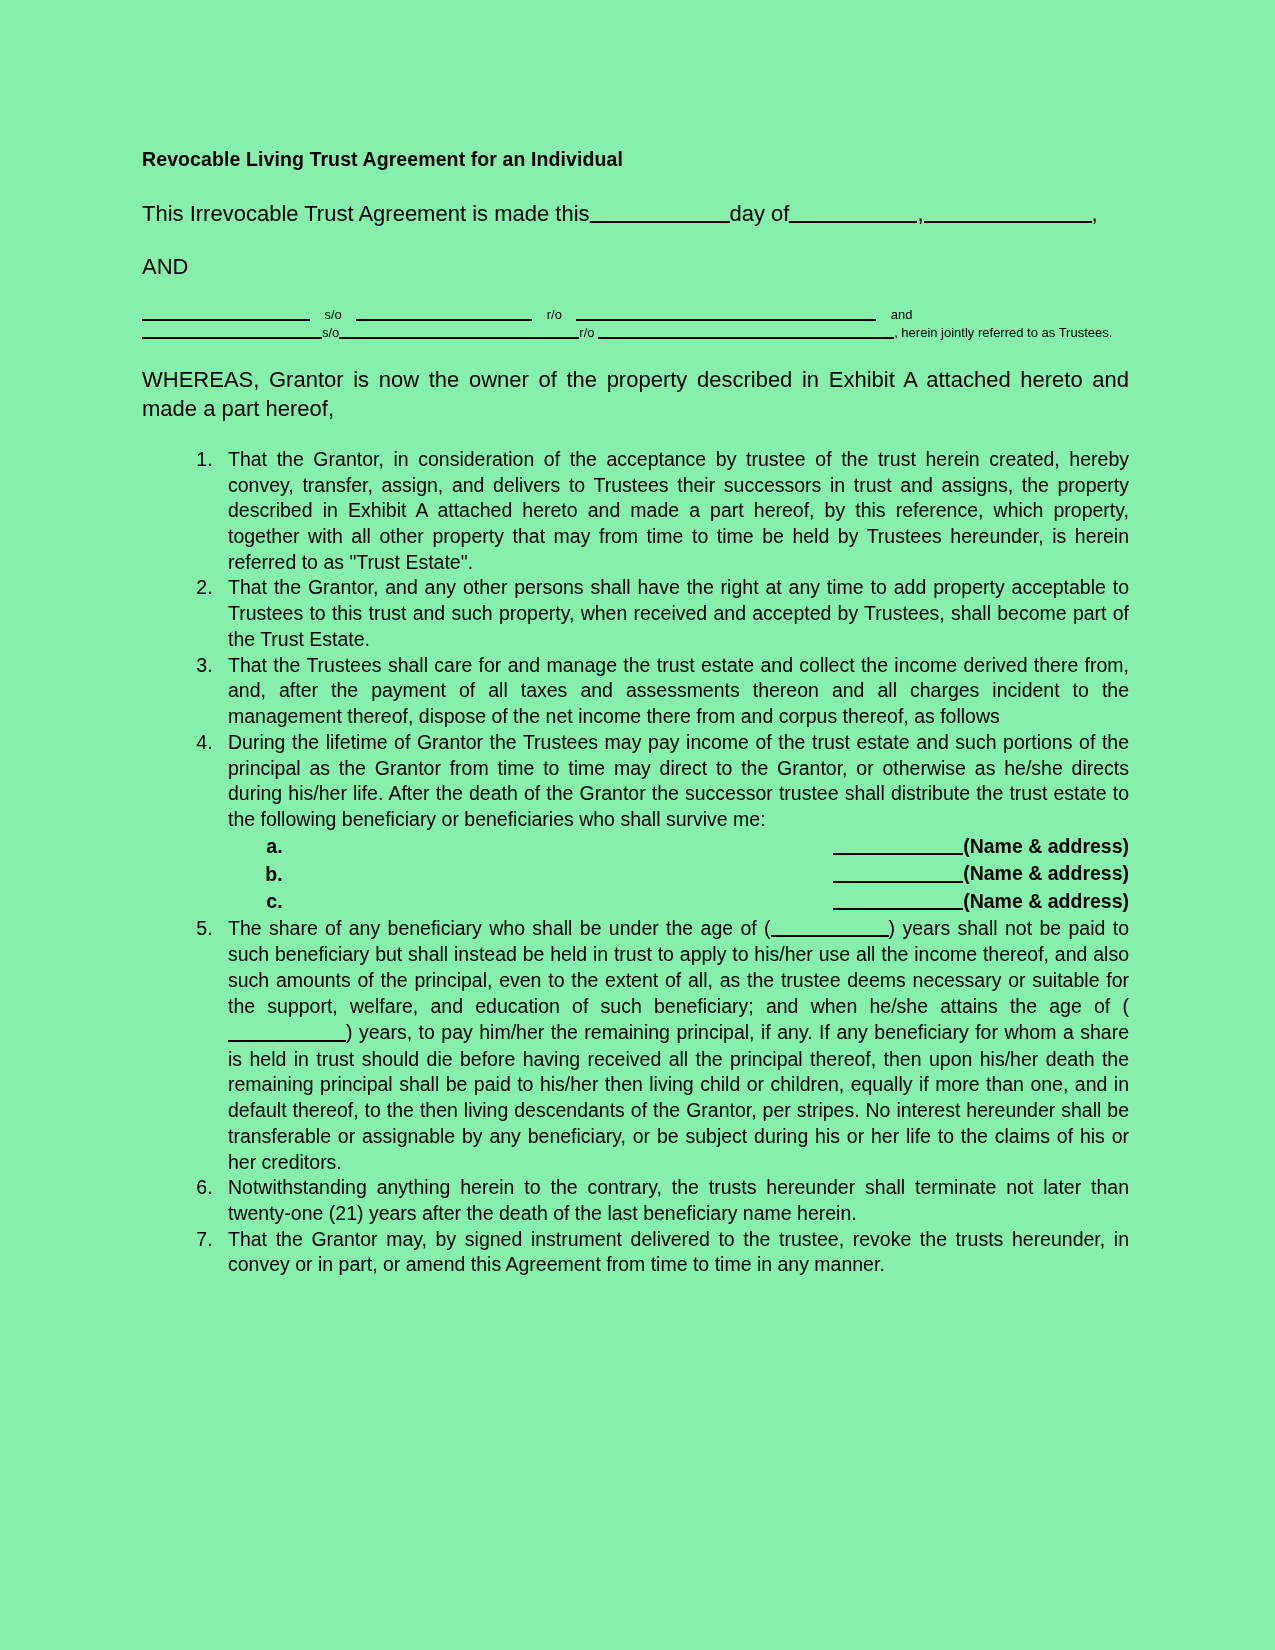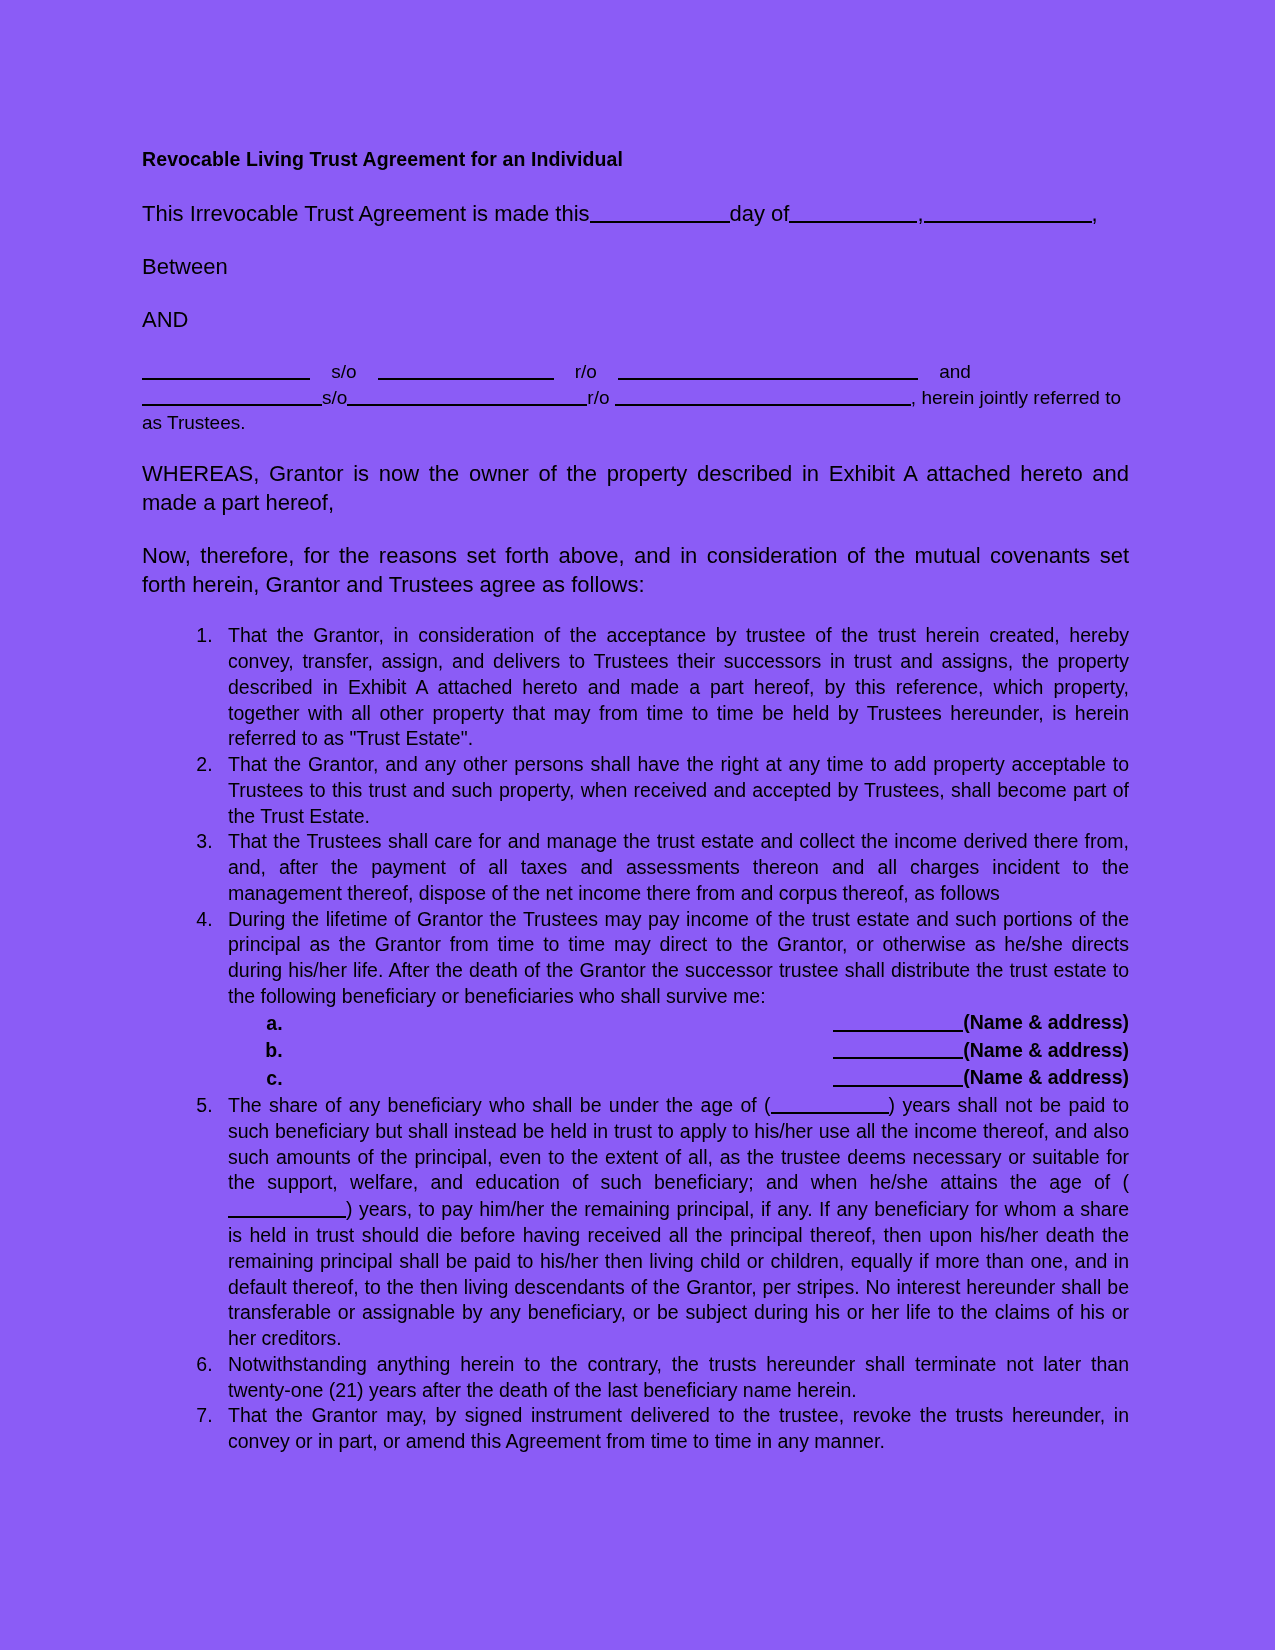--- a/index.html
+++ b/index.html
@@ -9,21 +9,21 @@
   }
   body {
     font-family: "Liberation Sans", sans-serif;
     color: #000000;
   }
   .page {
     width: 1275px;
     height: 1650px;
     box-sizing: border-box;
     padding: 148px 146px 40px 142px;
-    background: #8b5cf6;
+    background: #86efac;
     position: relative;
   }
   .doc-title {
     font-size: 19.5px;
     font-weight: bold;
     margin: 0 0 27px 0;
     letter-spacing: 0.1px;
   }
   p.para {
     font-size: 22px;
@@ -45,21 +45,21 @@
   .blank.b5 { width: 168px; }
   .blank.b6 { width: 176px; }
   .blank.b7 { width: 296px; }
   .blank.b9 { width: 180px; }
   .blank.b10 { width: 300px; }
   .blank.b11 { width: 240px; }
   .blank.b13 { width: 130px; }
   .blank.b14 { width: 118px; }
 
   .line-row {
-    font-size: 19px;
+    font-size: 13px;
     line-height: 1.32;
   }
   .grantor-block {
     margin: 0 0 24px 0;
   }
   .trustee-block {
     margin: 0 0 24px 0;
   }
 
   ol.main-list {
@@ -91,41 +91,39 @@
 <body>
 
 <div class="page">
 
   <h1 class="doc-title">Revocable Living Trust Agreement for an Individual</h1>
 
   <p class="para">
     <span>This Irrevocable Trust Agreement is made this</span><span class="blank b1"></span><span class="blank b2"></span><span>day of</span><span class="blank b3"></span><span>,</span><span class="blank b5"></span><span>,</span>
   </p>
 
-  <p class="para">Between</p>
 
 
   <p class="para">AND</p>
 
   <div class="trustee-block">
     <div class="line-row">
       <span class="blank b5"></span>&nbsp;&nbsp;&nbsp;
       <span>s/o</span>&nbsp;&nbsp;&nbsp;
       <span class="blank b6"></span>&nbsp;&nbsp;&nbsp;
       <span>r/o</span>&nbsp;&nbsp;&nbsp;
       <span class="blank b10"></span>&nbsp;&nbsp;&nbsp;
       <span>and</span>
     </div>
     <div class="line-row">
       <span class="blank b9"></span><span>s/o</span><span class="blank b11"></span><span>r/o</span>&nbsp;<span class="blank b7"></span><span>, herein jointly referred to as Trustees.</span>
     </div>
   </div>
 
   <p class="para">WHEREAS, Grantor is now the owner of the property described in Exhibit A attached hereto and made a part hereof,</p>
-  <p class="para">Now, therefore, for the reasons set forth above, and in consideration of the mutual covenants set forth herein, Grantor and Trustees agree as follows:</p>
 
   <ol class="main-list">
     <li>
       <span>That the Grantor, in consideration of the acceptance by trustee of the trust herein created, hereby convey, transfer, assign, and delivers to Trustees their successors in trust and assigns, the property described in Exhibit A attached hereto and made a part hereof, by this reference, which property, together with all other property that may from time to time be held by Trustees hereunder, is herein referred to as "Trust Estate".</span>
     </li>
     <li>
       <span>That the Grantor, and any other persons shall have the right at any time to add property acceptable to Trustees to this trust and such property, when received and accepted by Trustees, shall become part of the Trust Estate.</span>
     </li>
     <li>
       <span>That the Trustees shall care for and manage the trust estate and collect the income derived there from, and, after the payment of all taxes and assessments thereon and all charges incident to the management thereof, dispose of the net income there from and corpus thereof, as follows</span>

